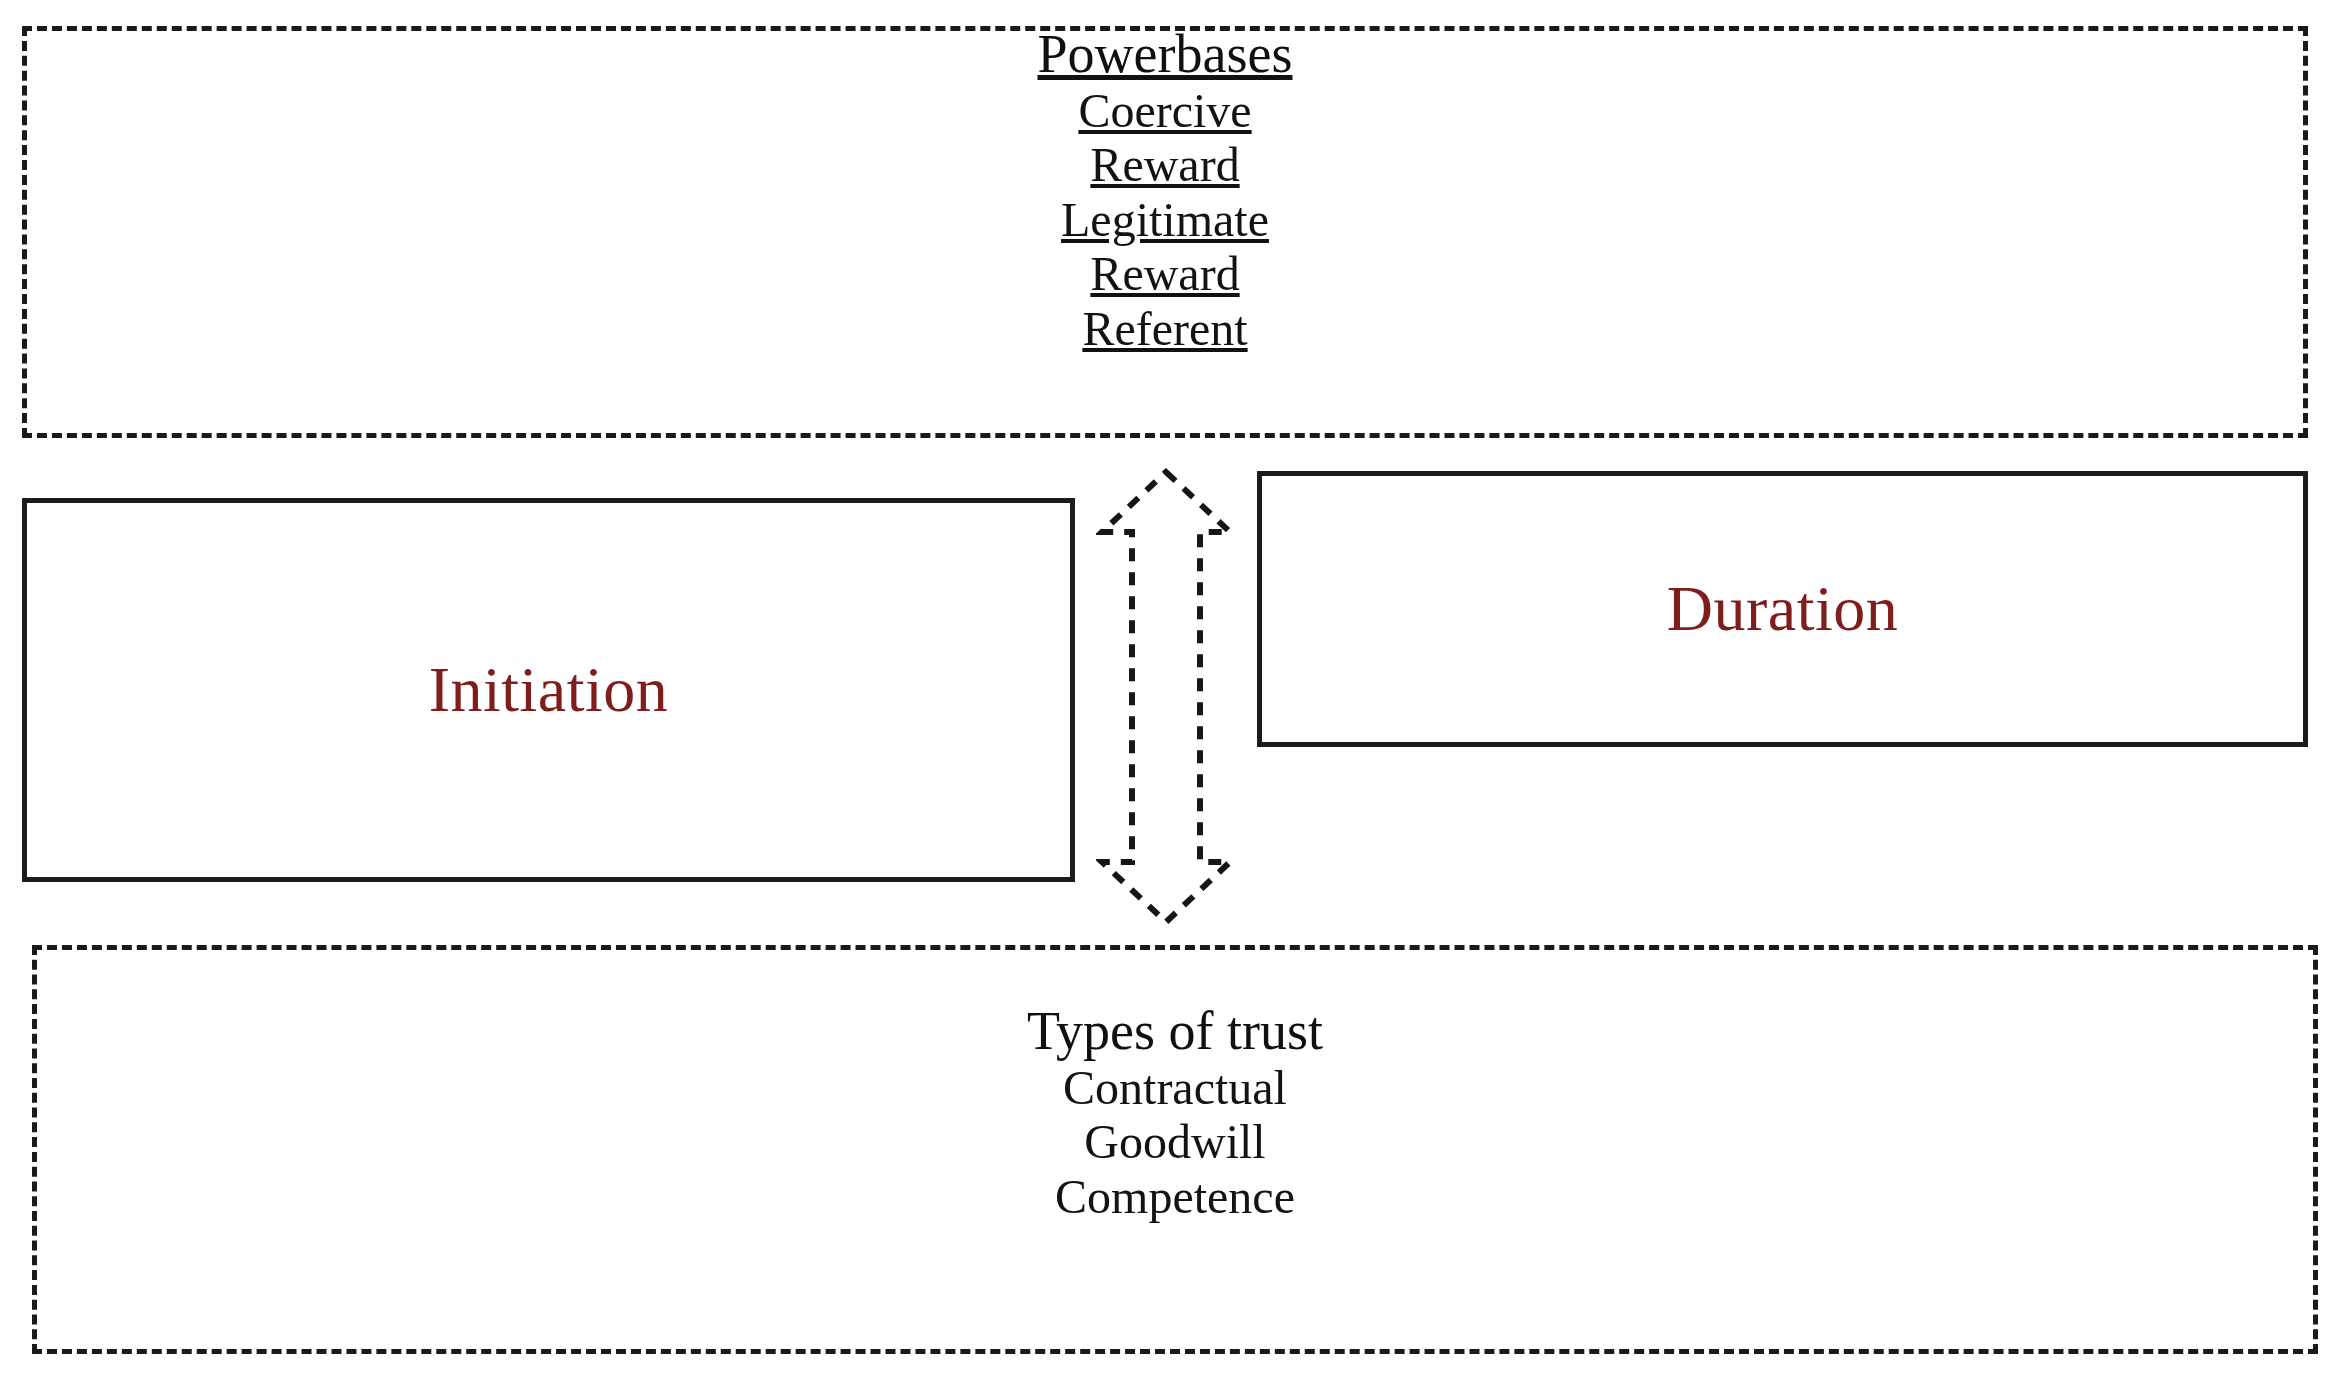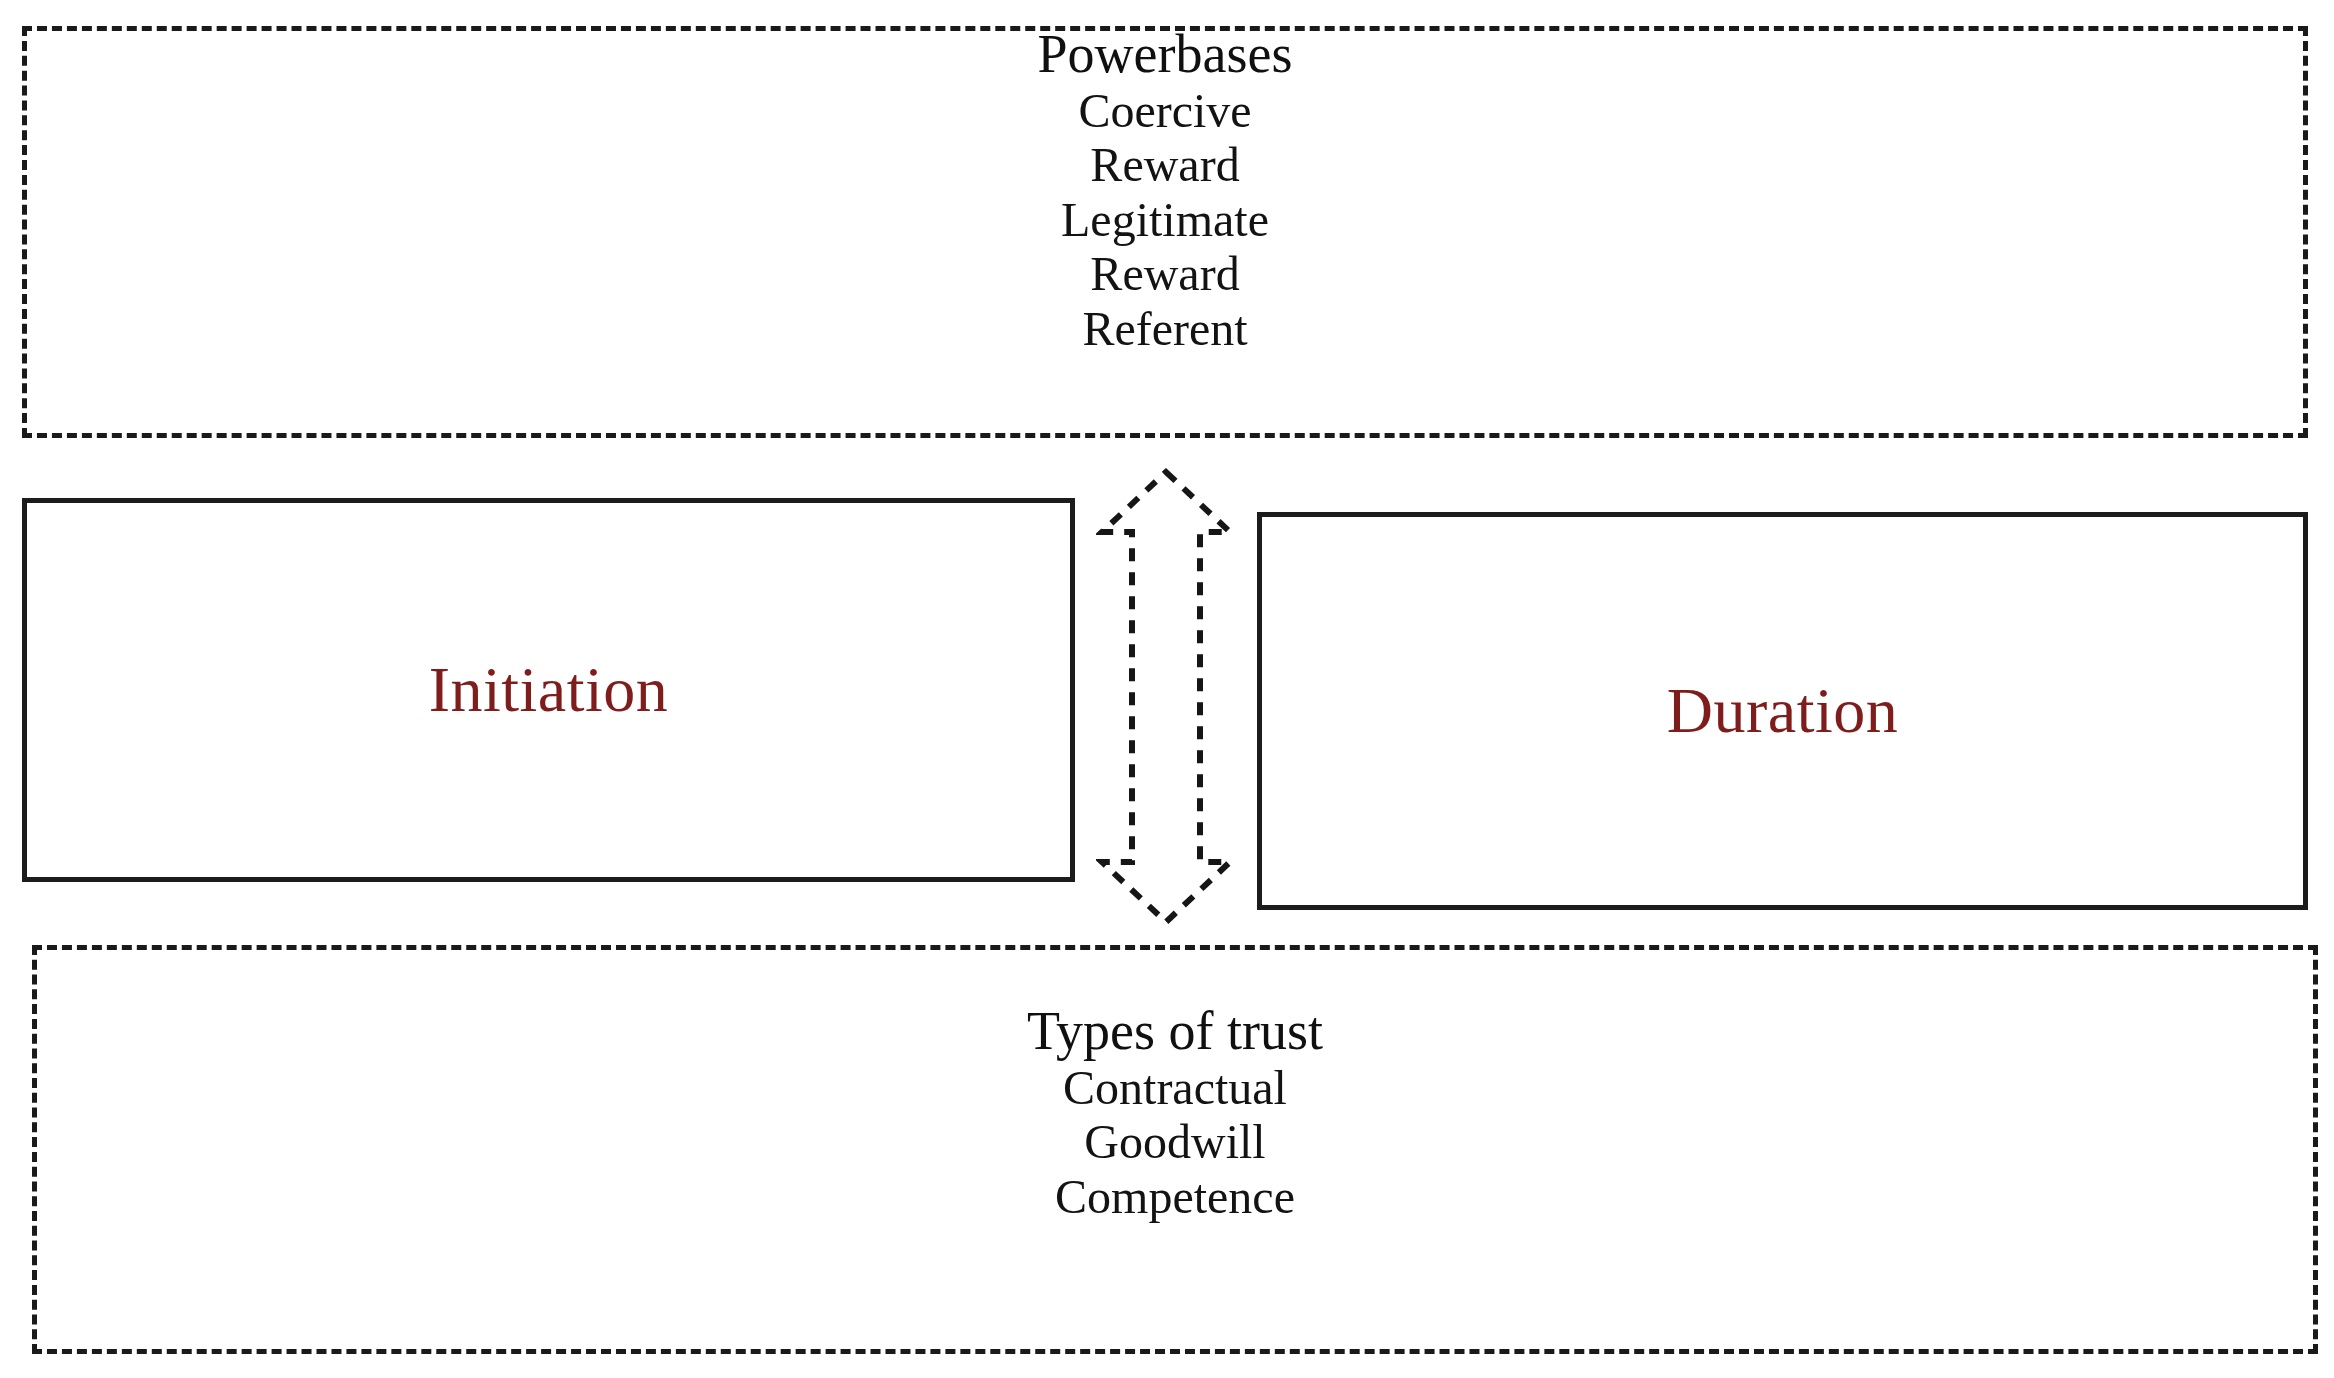--- a/index.html
+++ b/index.html
@@ -57,42 +57,42 @@
 
   #initiation-box {
     left: 22px;
     top: 498px;
     width: 1053px;
     height: 384px;
   }
 
   #duration-box {
     left: 1257px;
-    top: 512px;
+    top: 471px;
     width: 1051px;
-    height: 398px;
+    height: 276px;
   }
 
   .solid-box-label {
     font-size: 64px;
     line-height: 1;
     font-weight: 400;
     letter-spacing: 0.5px;
     color: #7f1d1d;
   }
 
   
   .stack {
     position: absolute;
     left: 0;
     right: 0;
     text-align: center;
   }
 
-  #powerbases-stack { top: -4px; }
+  #powerbases-stack { top: -4px; text-decoration: underline; }
   #trust-stack      { top: 54px; }
 
   .stack-title {
     font-size: 54px;
     line-height: 1.02;
     margin: 0 0 2px 0;
     color: #101010;
   }
 
   .stack-item {

